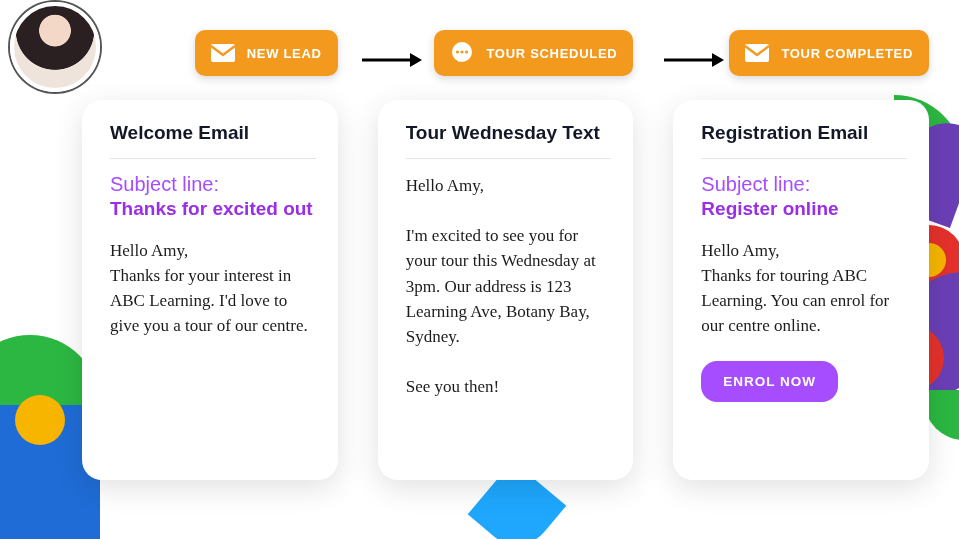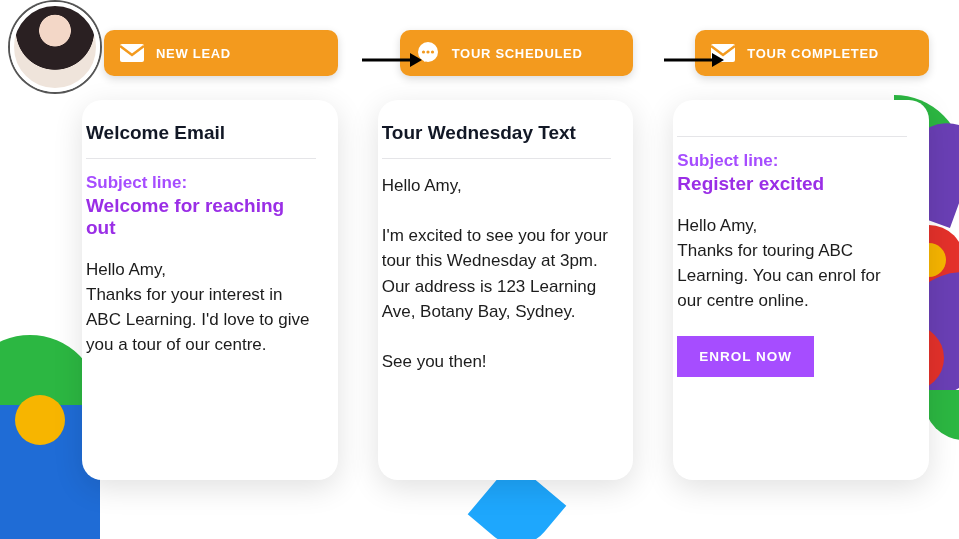--- a/index.html
+++ b/index.html
@@ -32,48 +32,48 @@
   .avatar {
     position: absolute; left: 10px; top: 2px; width: 90px; height: 90px; border-radius: 50%;
     background: radial-gradient(circle at 50% 30%, #f3d7c7 0 22%, #2a2022 23% 55%, #efe4db 56% 100%);
     border: 4px solid #fff; box-shadow: 0 0 0 2px #555; z-index: 3;
   }
 
   .flow {
     position: absolute; left: 82px; top: 30px; right: 30px;
     display: flex; gap: 40px; z-index: 2;
   }
-  .column { width: 262px; display: flex; flex-direction: column; }
+  .column { width: 262px; display: flex; flex-direction: column; align-items: flex-end; }
   .stage {
     height: 46px; background: #f39a1e; border-radius: 10px;
     display: flex; align-items: center; gap: 12px; padding: 0 16px;
     color: #fff; font-weight: 800; font-size: 13px; letter-spacing: 0.7px;
     box-shadow: 0 3px 8px rgba(0,0,0,.15);
     text-transform: uppercase; margin-left: 22px;
   }
   .stage .icon { display:flex; align-items:center; }
   .arrow {
     position: absolute; top: 20px; width: 60px; height: 8px; z-index: 2;
   }
   .arrow svg { width: 100%; height: 20px; }
 
   .card {
     margin-top: 24px; background: #fff; border-radius: 20px;
     box-shadow: 0 8px 30px rgba(0,0,0,.12);
-    padding: 22px 22px 26px 4px;
+    padding: 22px 22px 26px 28px;
     min-height: 380px;
   }
   .card-title { font-size: 19px; font-weight: 800; color: #121826; }
   .divider { height:1px; background:#e5e5e8; margin: 14px 0 14px 0; }
-  .label { color: #a64dff; font-size: 17px; font-weight: 700; }
+  .label { color: #a64dff; font-size: 20px; font-weight: 400; }
   .subject { color: #9a2ee6; font-size: 19px; font-weight: 800; margin-top: 2px; }
-  .body { color: #1c1c1c; font-size: 17px; line-height: 1.48; margin-top: 18px; white-space: pre-line; }
+  .body { color: #1c1c1c; font-size: 17px; line-height: 1.48; margin-top: 18px; white-space: pre-line; font-family: Liberation Serif, serif; }
   .cta {
     display:inline-block; margin-top: 22px; background:#a64dff; color:#fff;
-    border:none; border-radius:0; padding:13px 22px;
+    border:none; border-radius:16px; padding:13px 22px;
     font-weight:800; font-size:13.5px; letter-spacing:1px; cursor:pointer;
     text-transform: uppercase;
   }
 </style>
 </head>
 <body>
 
 <div class="deco d-left-green"></div>
 <div class="deco d-left-blue"></div>
 <div class="deco d-left-yellow"></div>
@@ -110,21 +110,21 @@
             <rect x="0" y="0" width="24" height="18" rx="2" fill="#fff"></rect>
             <path d="M0 2 L12 11 L24 2" stroke="#f39a1e" stroke-width="2.5" fill="none"></path>
           </svg>
       </span>
       <span>NEW LEAD</span>
     </div>
     <div class="card">
       <div class="card-title">Welcome Email</div>
       <div class="divider"></div>
       <div class="label">Subject line:</div>
-      <div class="subject">Welcome for reaching out</div>
+      <div class="subject">Thanks for excited out</div>
       <div class="body">Hello Amy,
 Thanks for your interest in ABC Learning. I'd love to give you a tour of our centre.</div>
     </div>
   </div>
 
   <div class="column">
     <div class="stage">
       <span class="icon">
         <svg width="24" height="22" viewBox="0 0 24 22">
             <circle cx="12" cy="10" r="10" fill="#fff"></circle>
@@ -151,22 +151,23 @@
     <div class="stage">
       <span class="icon">
         <svg width="24" height="18" viewBox="0 0 24 18">
             <rect x="0" y="0" width="24" height="18" rx="2" fill="#fff"></rect>
             <path d="M0 2 L12 11 L24 2" stroke="#f39a1e" stroke-width="2.5" fill="none"></path>
           </svg>
       </span>
       <span>TOUR COMPLETED</span>
     </div>
     <div class="card">
+      <div class="card-title">Registration Email</div>
       <div class="divider"></div>
       <div class="label">Subject line:</div>
-      <div class="subject">Register excited</div>
+      <div class="subject">Register online</div>
       <div class="body">Hello Amy,
 Thanks for touring ABC Learning. You can enrol for our centre online.</div>
       <button class="cta">ENROL NOW</button>
     </div>
   </div>
 
 </div>
 
 </body></html>

